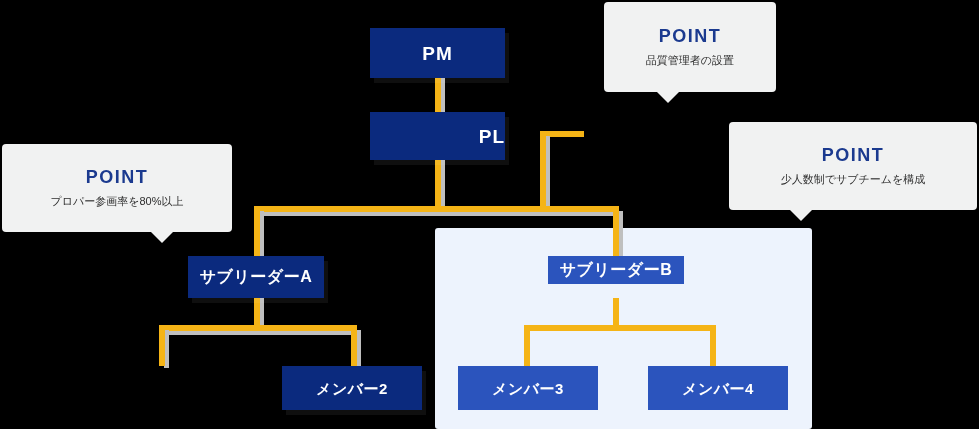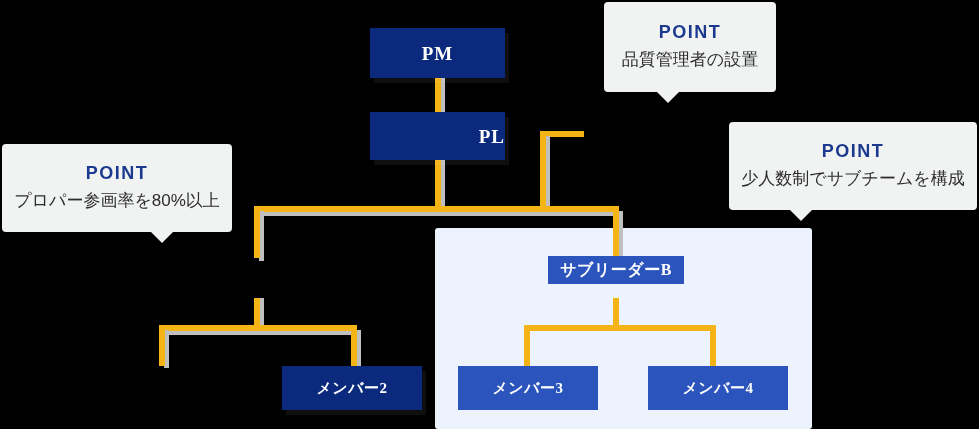--- a/index.html
+++ b/index.html
@@ -49,21 +49,20 @@
   .node.dark {
     background: #0b2a7e;
     box-shadow: 4px 5px 0 rgba(255,255,255,0.06);
   }
   .node.bright {
     background: #2b54bd;
   }
   .node .label {
     display: block;
     white-space: nowrap;
-    font-family: Liberation Serif, serif;
   }
   .node.latin .label {
     font-size: 19px;
     letter-spacing: 1px;
   }
   .node.jp .label {
     font-size: 16px;
     letter-spacing: 0.5px;
   }
   .node.jp-sm .label {
@@ -86,21 +85,21 @@
   .callout .point-title {
     color: #1b3a8f;
     font-weight: bold;
     font-size: 18px;
     letter-spacing: 1.5px;
     line-height: 1;
     margin-bottom: 9px;
   }
   .callout .point-text {
     color: #2d2d2d;
-    font-size: 17px;
+    font-size: 11px;
     line-height: 1.2;
     white-space: nowrap;
   }
   .callout .tail {
     position: absolute;
     bottom: -11px;
     width: 0;
     height: 0;
     border-left: 12px solid transparent;
     border-right: 12px solid transparent;
@@ -151,20 +150,23 @@
 
   <div class="node dark latin" style="left:370px; top:28px; width:135px; height:50px;">
     <span class="label">PM</span>
   </div>
 
   <div class="node dark latin" style="left:370px; top:112px; width:135px; height:48px;justify-content:flex-end;">
     <span class="label">PL</span>
   </div>
 
 
+  <div class="node dark jp" style="left:188px; top:256px; width:136px; height:42px;">
+    <span class="label">サブリーダーA</span>
+  </div>
 
   <div class="node bright jp" style="left:548px; top:256px; width:136px; height:28px;">
     <span class="label">サブリーダーB</span>
   </div>
 
 
   <div class="node dark jp-sm" style="left:282px; top:366px; width:140px; height:44px;">
     <span class="label">メンバー2</span>
   </div>
 

